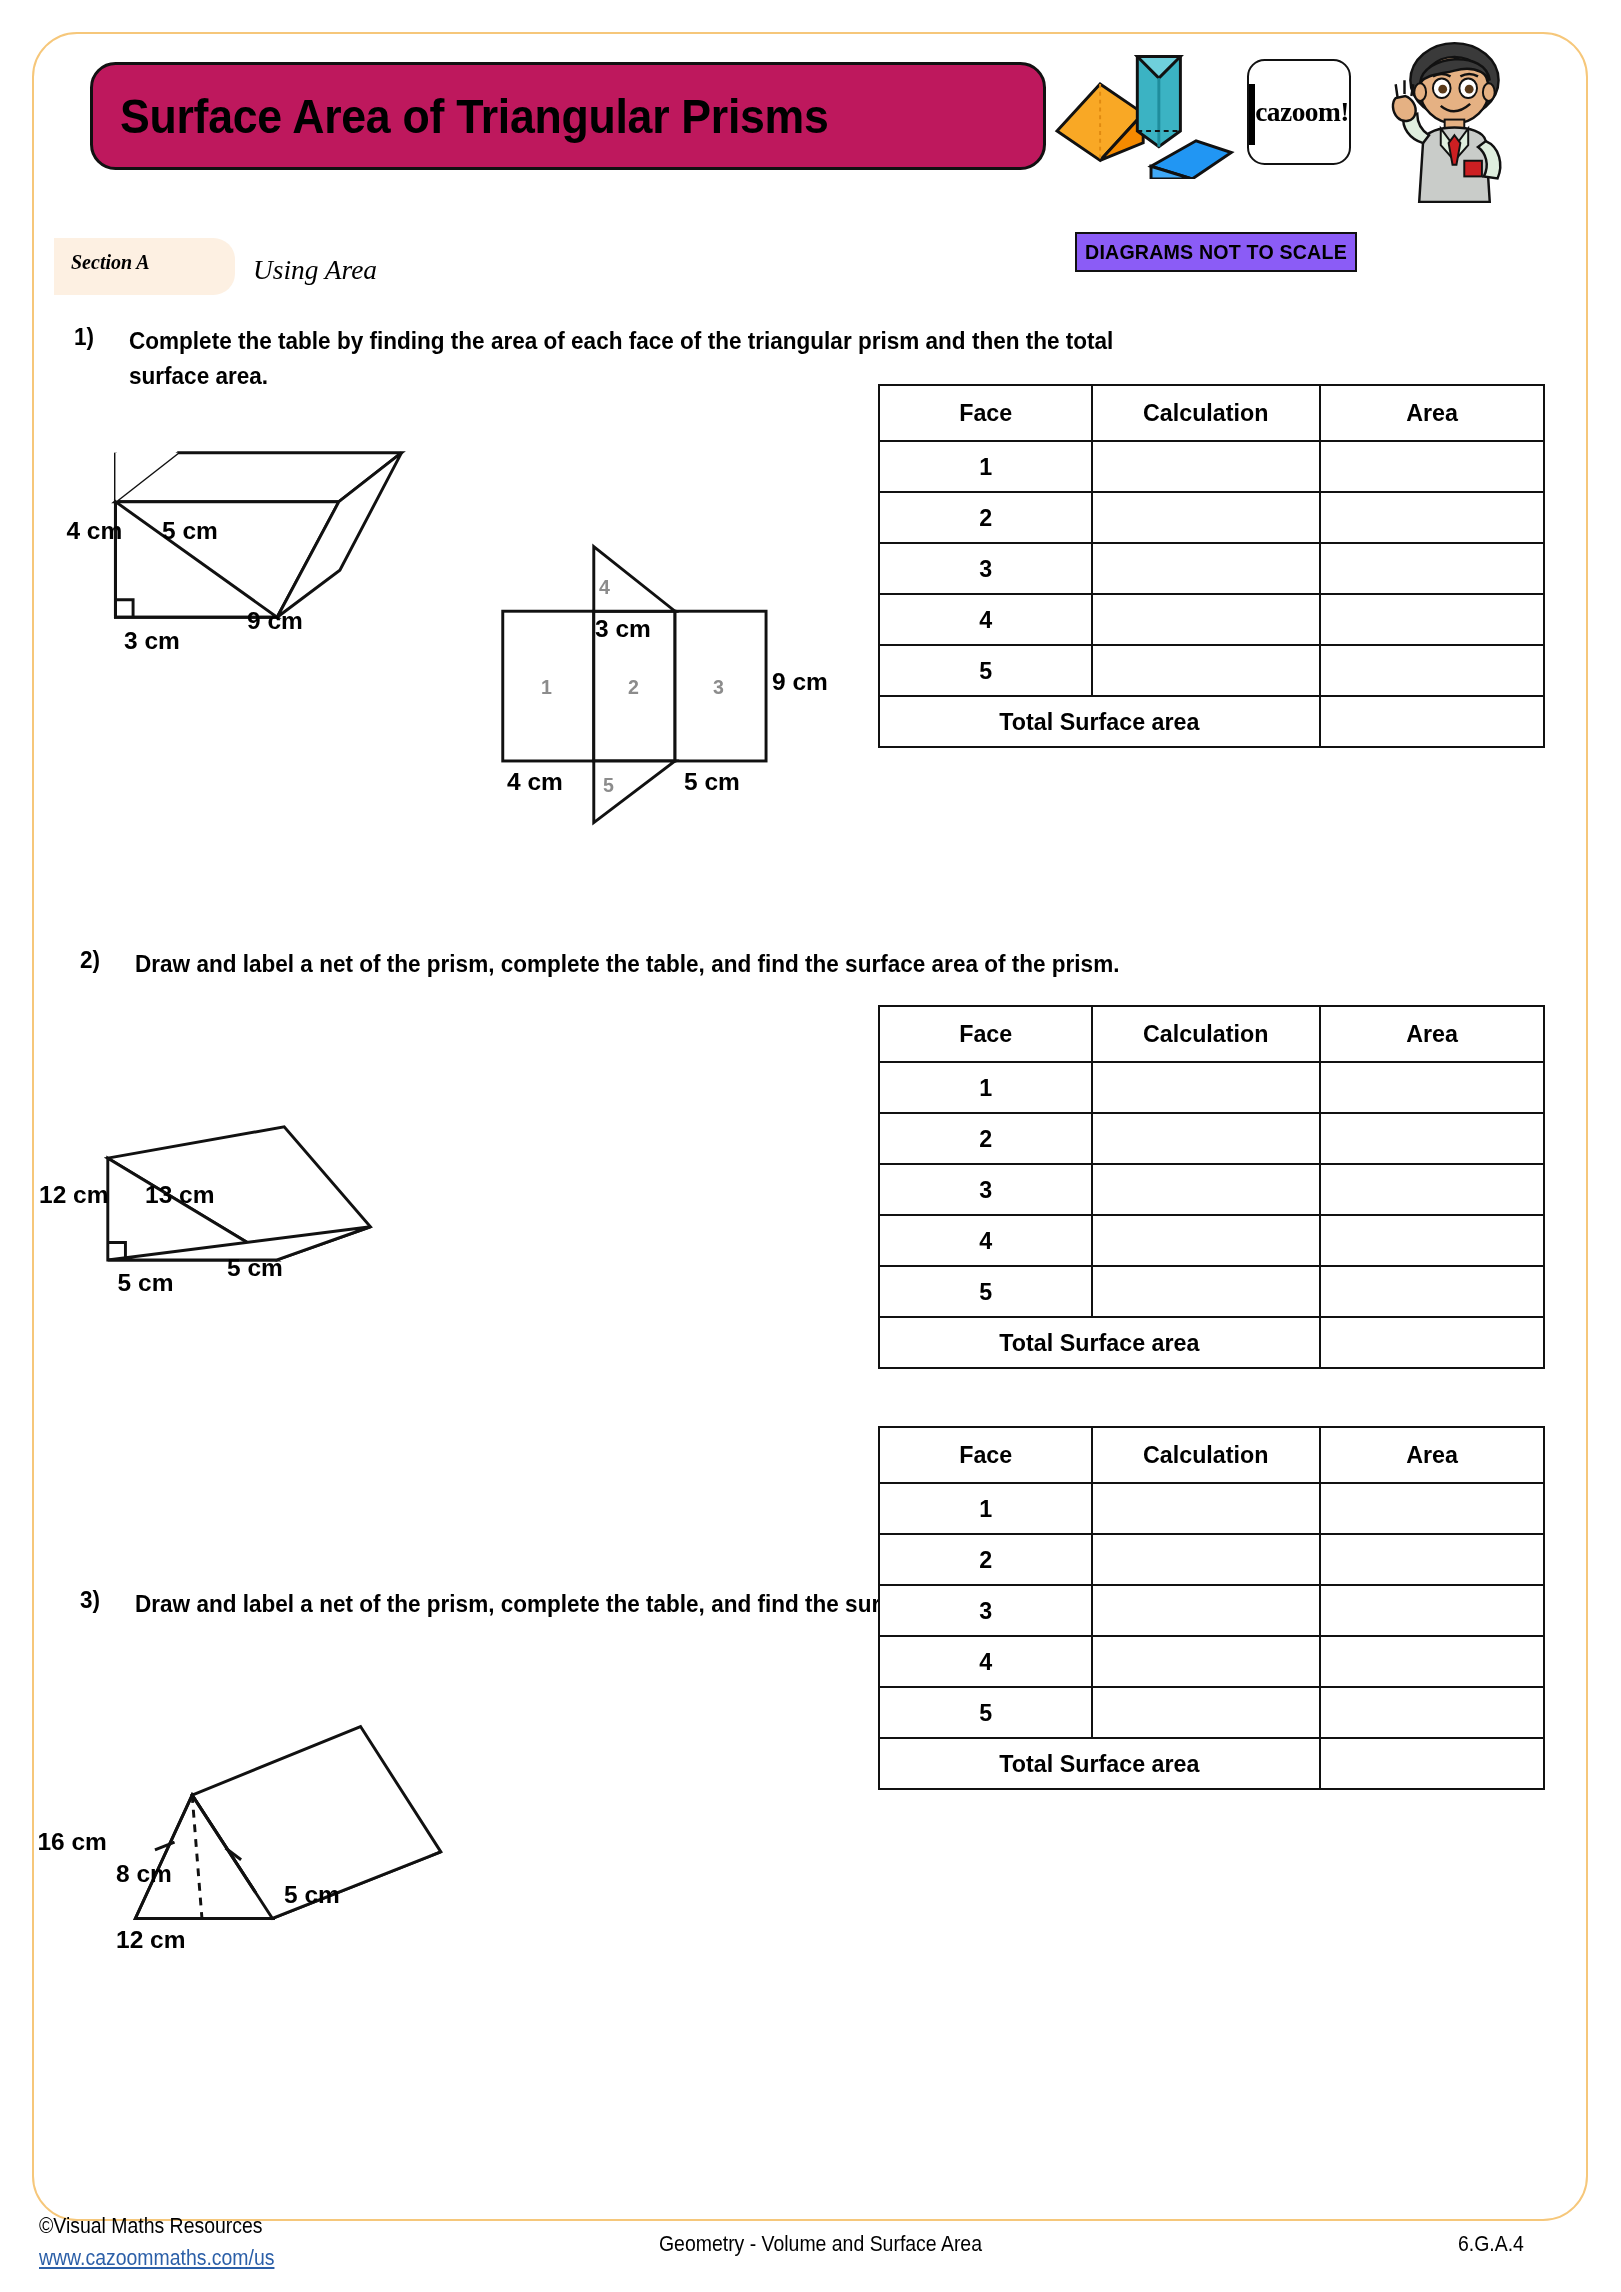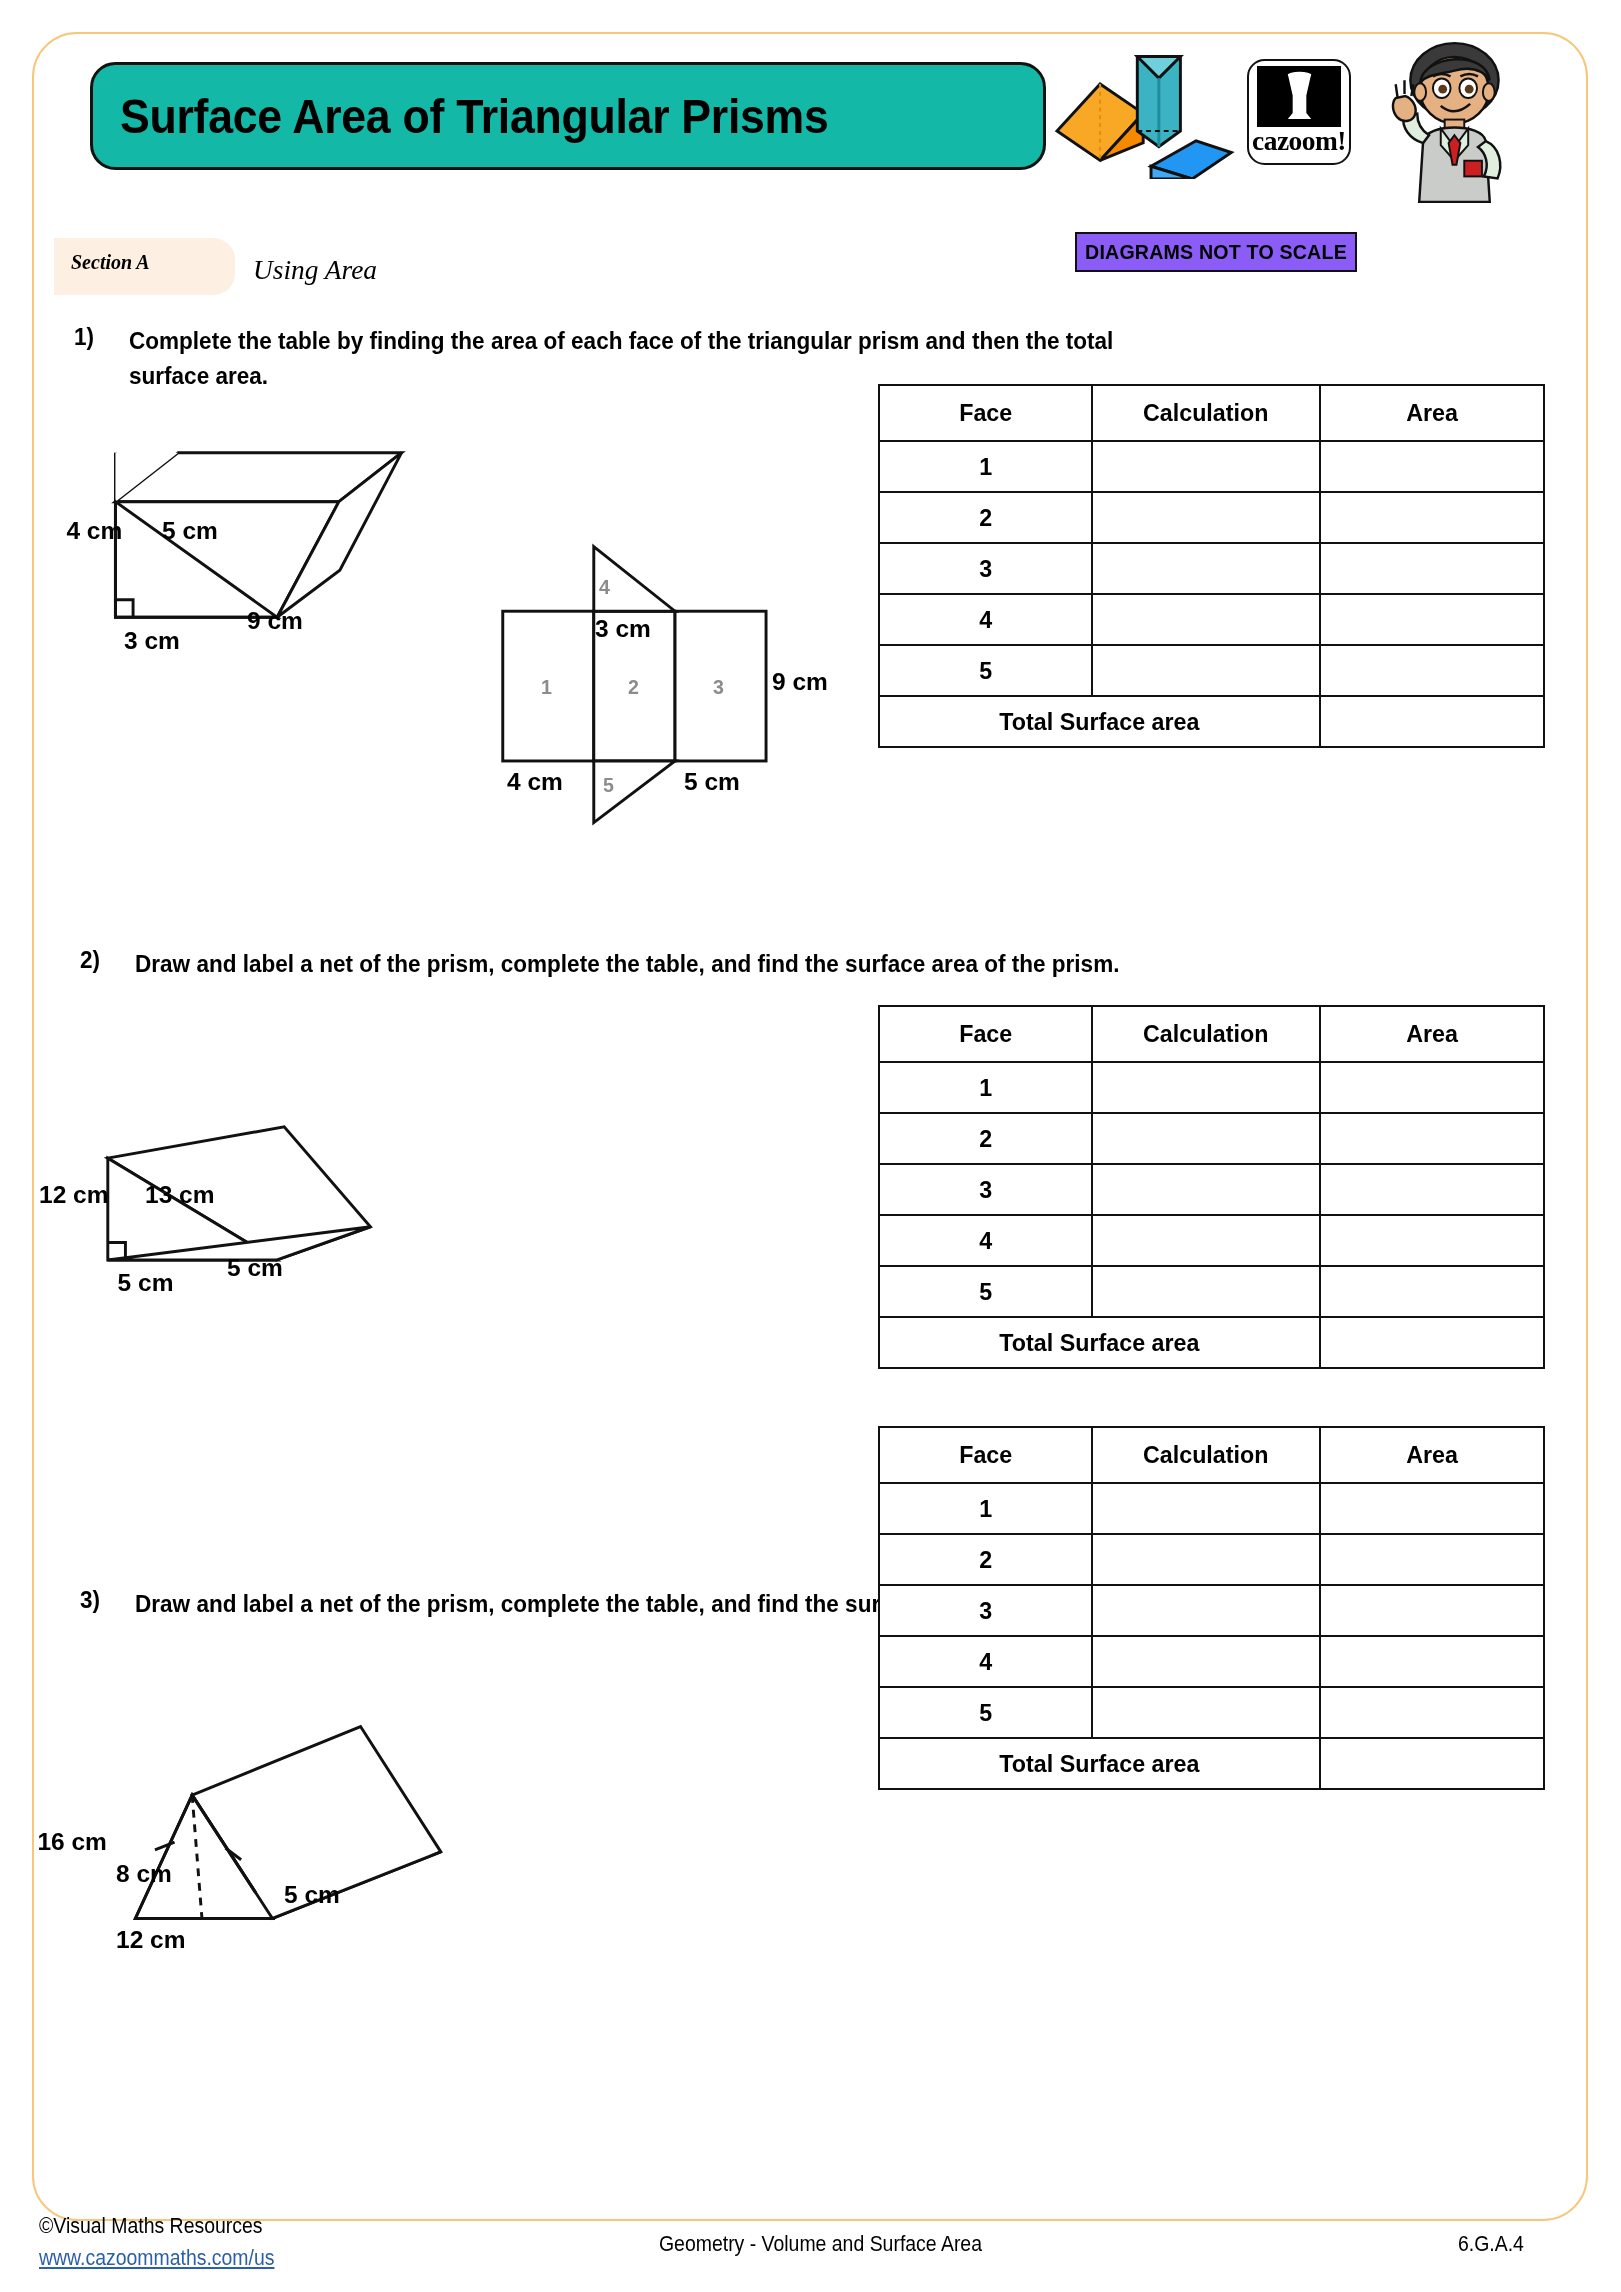--- a/index.html
+++ b/index.html
@@ -7,35 +7,35 @@
        font-family:"Liberation Sans",sans-serif;color:#000;}
 
   .page-border{
     position:absolute;left:32px;top:32px;width:1556px;height:2189px;
     border:2.9px solid #f6c77a;border-radius:45px;box-sizing:border-box;
   }
 
   
   .title-box{
     position:absolute;left:90px;top:62px;width:956px;height:108px;
-    background:#14b8a6;border:3.9px solid #111;border-radius:25.5px;
+    background:#be185d;border:3.9px solid #111;border-radius:25.5px;
     box-sizing:border-box;display:flex;align-items:center;
   }
   .title-text{
     font-family:"Liberation Sans",sans-serif;font-weight:bold;
     font-size:48px;letter-spacing:-0.3px;padding-left:29px;color:#000;
     transform:scaleX(0.93);transform-origin:left center;white-space:nowrap;
   }
 
   .shapes{position:absolute;left:1049px;top:37px;width:206px;height:142px;}
 
   .cazoom-logo{
     position:absolute;left:1247px;top:59px;width:104px;height:106px;
     background:#fff;border:2.9px solid #111;border-radius:17.6px;box-sizing:border-box;
-    display:flex;flex-direction:column;align-items:center;justify-content:flex-start;
+    display:flex;align-items:center;justify-content:flex-end;
     overflow:hidden;
   }
   .cazoom-drum{width:84px;height:61px;background:#000;margin-top:4.9px;
     display:flex;align-items:center;justify-content:center;}
   .cazoom-word{font-family:"Liberation Serif",serif;font-weight:bold;
     font-size:27.4px;line-height:29px;letter-spacing:-0.5px;color:#000;}
 
   .mascot{position:absolute;left:1380px;top:37px;width:147px;height:172px;}
 
   .notscale{

